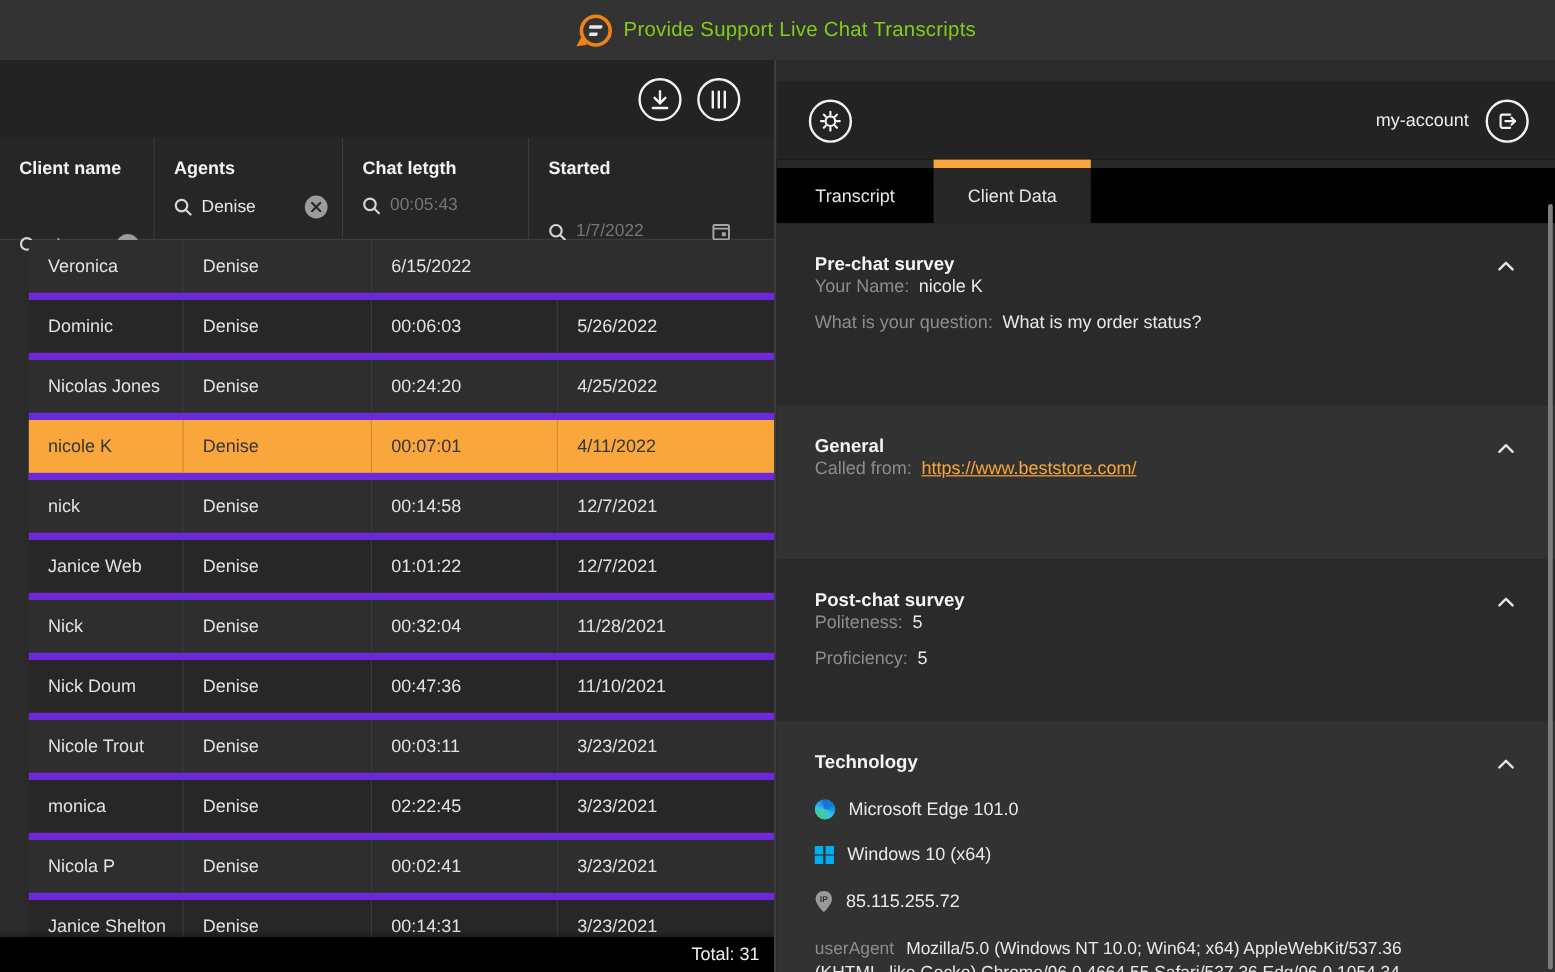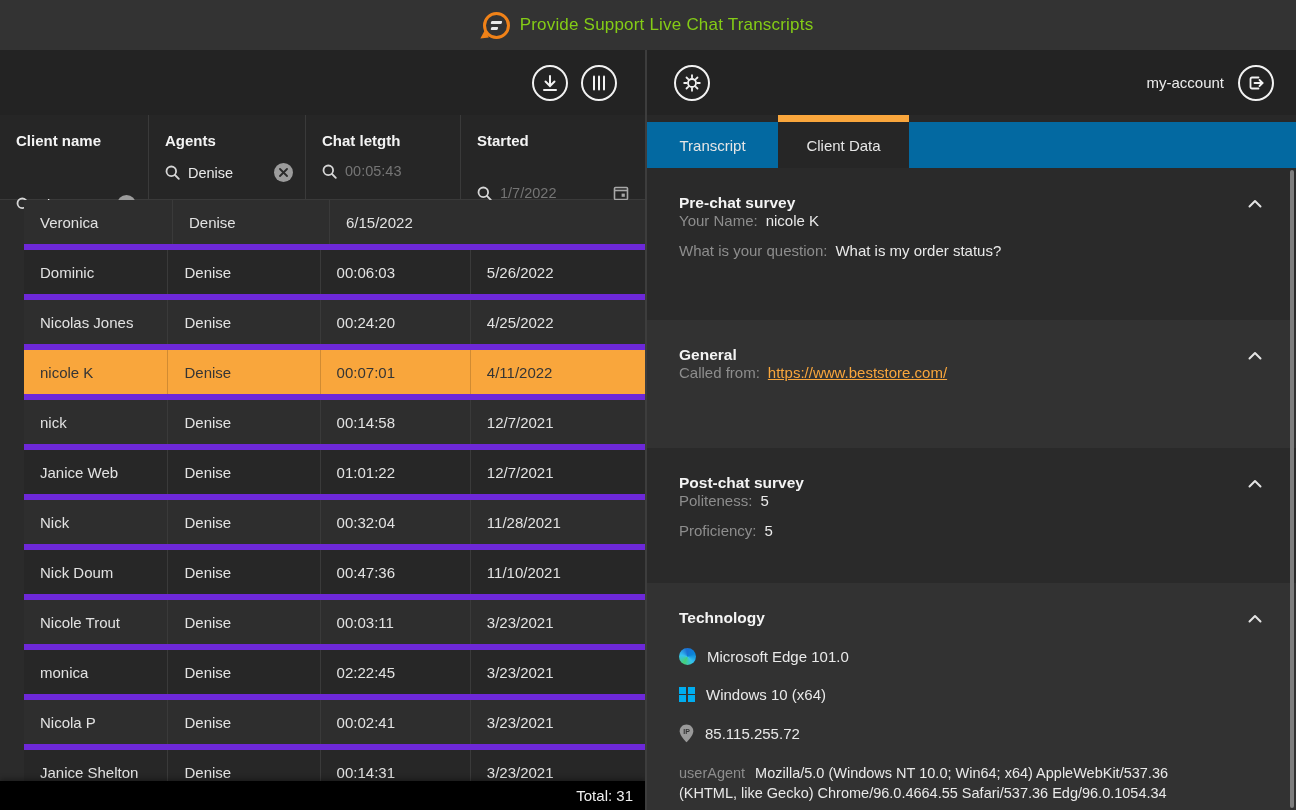--- a/index.html
+++ b/index.html
@@ -19,31 +19,31 @@
   .app-title { font-size:17px; font-weight:400; color:#84cc16; letter-spacing:.2px;text-align:center; }
 
   
   .main { display:flex; height:760px; }
   .left-panel { width:647px; position:relative; border-right:2px solid #3d3d3d; background:#2b2b2b; overflow:hidden; }
   .right-panel { flex:1; position:relative; background:#2b2b2b; overflow:hidden; }
 
   
   .toolbar { height:65px; background:#232323; display:flex; align-items:center; }
   .toolbar-left { justify-content:flex-end; padding-right:28px; gap:13px; }
-  .toolbar-right { padding-left:27px; padding-right:22px; }
+  .toolbar-right { padding-left:27px; padding-right:22px;margin-top:18px; }
   .circle-btn { width:36px; height:36px; border-radius:50%; border:2px solid #f2f2f2;
                 display:flex; align-items:center; justify-content:center; cursor:pointer; background:transparent; }
   .toolbar-spacer { flex:1; }
   .account-label { font-size:15px; color:#ececec; margin-right:14px; }
 
   
   .thead { height:85px; background:#262626; display:flex; border-bottom:1px solid #3a3a3a; }
   .th { border-right:1px solid #3a3a3a; padding:17px 12px 0 16px; display:flex; flex-direction:column; }
   .th:last-child { border-right:none;gap:22px; }
-  .col1 { width:149px;gap:32px; } .col2 { width:157px; } .col3 { width:155px; } .col4 { width:180px; }
+  .col1 { width:129px;gap:32px; } .col2 { width:157px; } .col3 { width:155px; } .col4 { width:180px; }
   .th-label { font-size:15px; font-weight:700; color:#f3f3f3; }
   .filter-row { margin-top:14px; display:flex; align-items:center; gap:8px; }
   .filter-input { flex:1; min-width:0; background:transparent; border:none; outline:none;
                   color:#e9e9e9; font-size:14.5px; font-family:inherit; }
   .filter-input::placeholder { color:#757575; }
   .clear-btn { width:19px; height:19px; border-radius:50%; background:#9c9c9c; border:none;
                display:flex; align-items:center; justify-content:center; cursor:pointer; flex:0 0 auto; }
 
   
   .tbody { position:relative; }
@@ -54,21 +54,21 @@
         border-right:1px solid #3a3a3a; overflow:hidden; white-space:nowrap; }
   .td:last-child { border-right:none; }
   .tr.selected { background:#f9a63c; }
   .tr.selected .td { color:#353535; border-right-color:rgba(0,0,0,.16); }
 
   .tfoot { position:absolute; left:0; right:0; bottom:0; height:29px; background:#000000;
            box-shadow:0 -2px 5px rgba(0,0,0,.35); display:flex; align-items:center;
            justify-content:flex-end; padding-right:12px; font-size:15px; color:#efefef; z-index:5; }
 
   
-  .tabbar { height:53px; background:#0369a1; border-top:7px solid #282828; display:flex; }
+  .tabbar { height:53px; background:#000000; border-top:7px solid #282828; display:flex; }
   .tab { width:131px; display:flex; align-items:center; justify-content:center;
          font-size:15px; color:#e6e6e6; cursor:pointer; position:relative; }
   .tab.active { background:#262626; }
   .tab.active::before { content:''; position:absolute; top:-7px; left:0; right:0; height:7px; background:#f9a63c; }
 
   
   .content { display:flex; flex-direction:column; height:642px; }
   .card { padding:26px 32px 0 32px; overflow:hidden; }
   .card.dark { background:#2a2a2a; }
   .card.light { background:#323232; }

